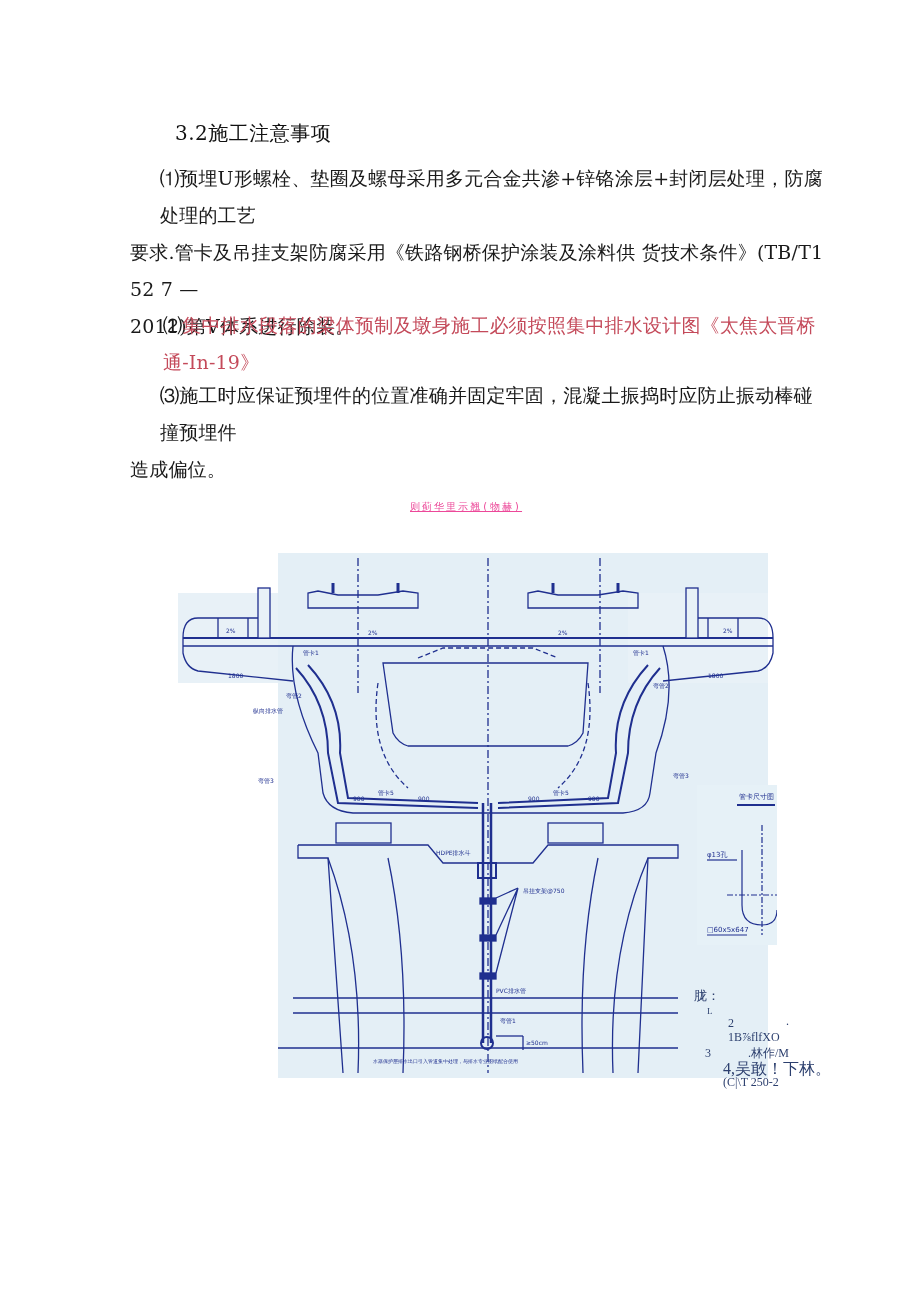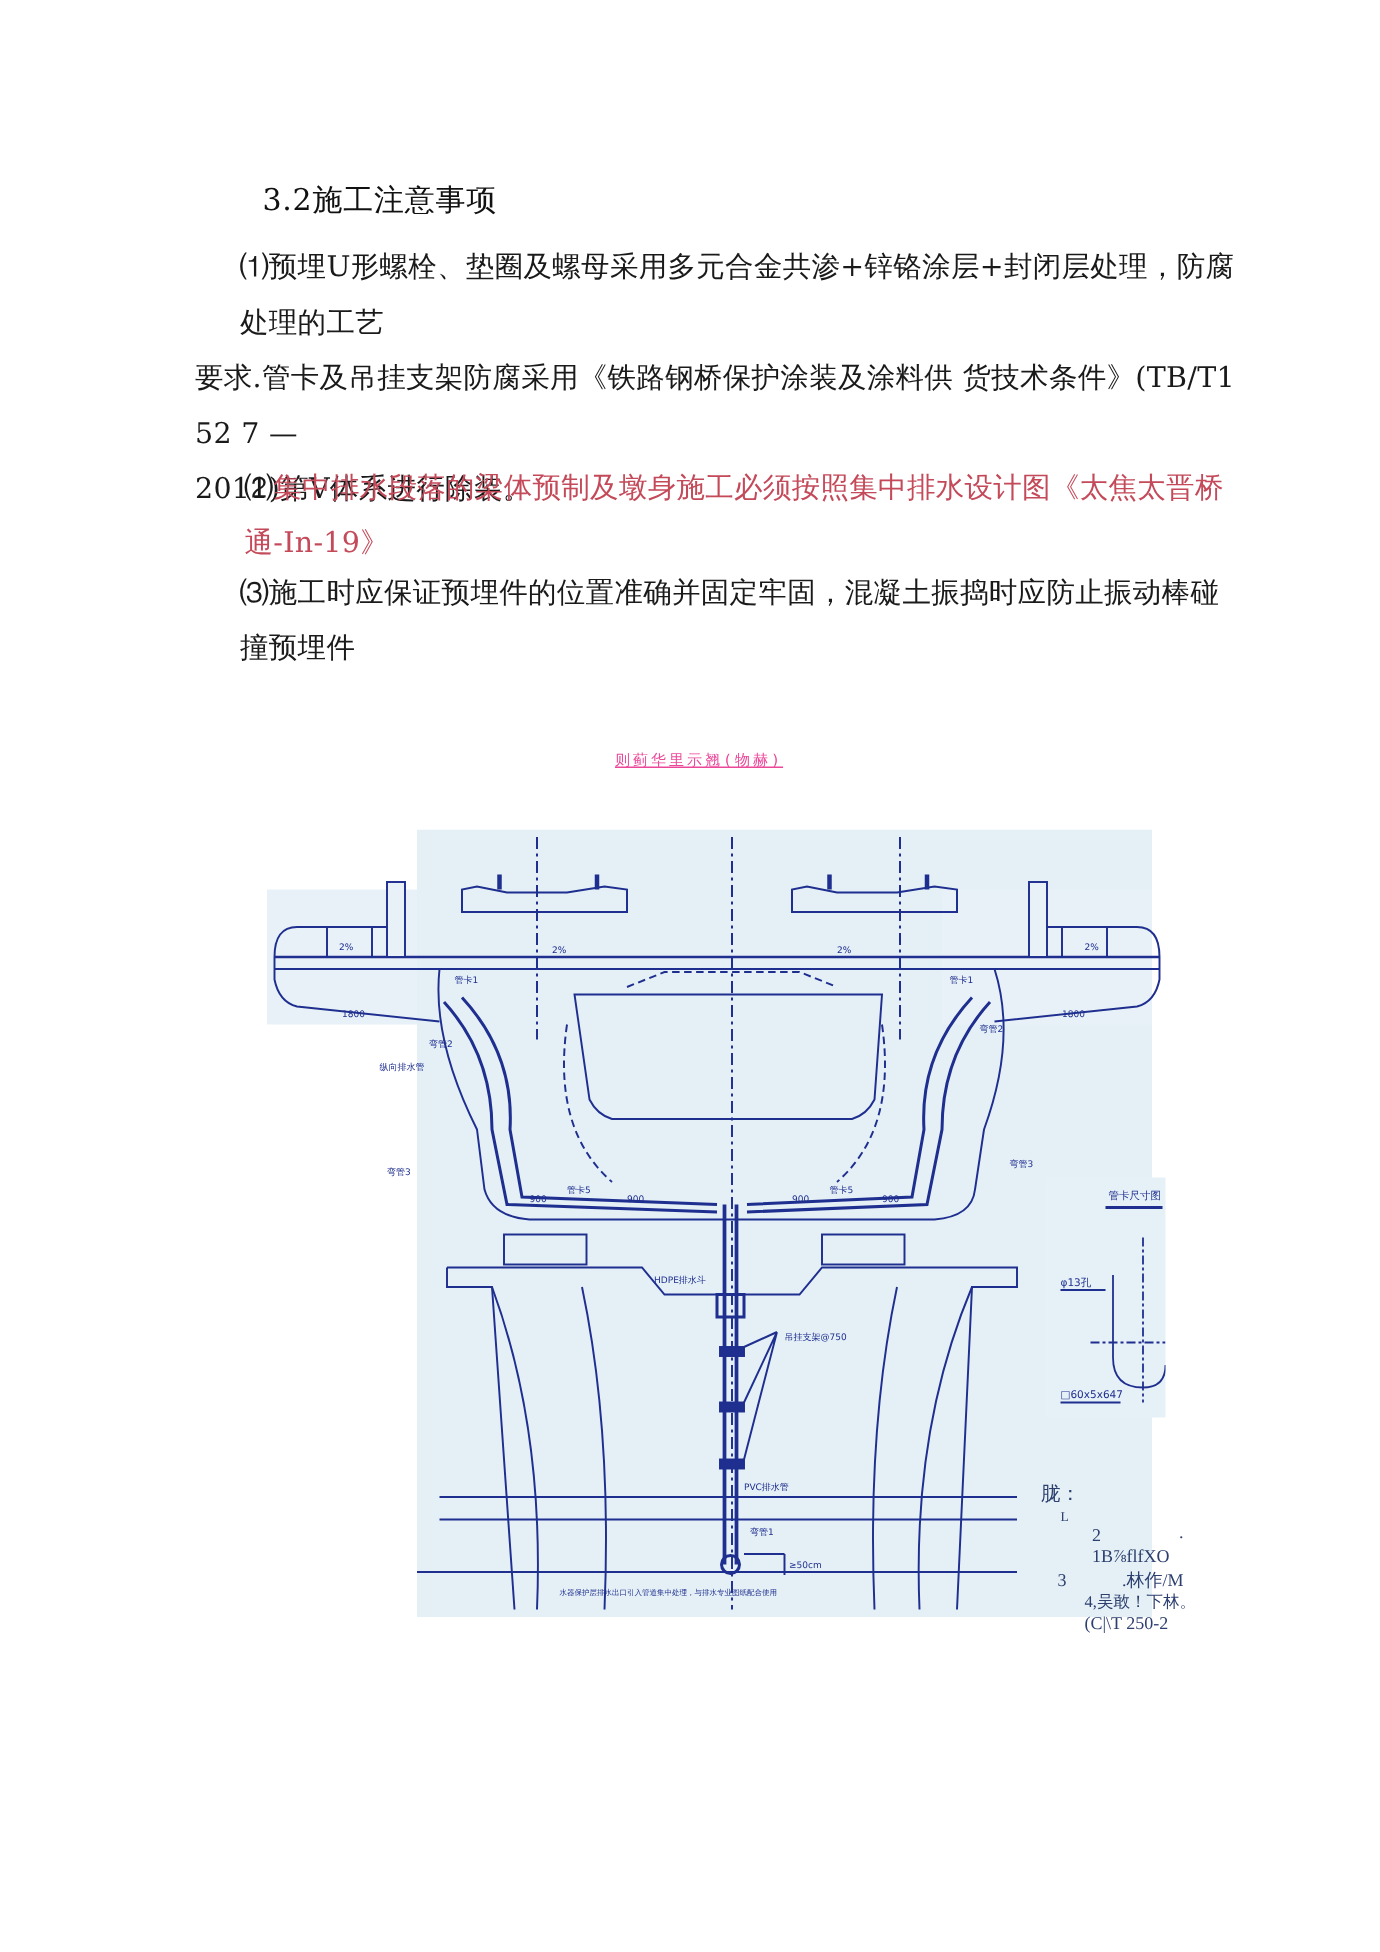--- a/index.html
+++ b/index.html
@@ -29,20 +29,21 @@
     <div>要求.管卡及吊挂支架防腐采用《铁路钢桥保护涂装及涂料供  货技术条件》(TB/T1  52  7  —</div>
     <div>2011)第V体系进行除装。</div>
   </div>
 
   <div class="para" style="top:307px;">
     <div style="padding-left:33px;"><span>⑵</span><span class="red">集中排水段落的梁体预制及墩身施工必须按照集中排水设计图《太焦太晋桥    通-In-19》</span></div>
   </div>
 
   <div class="para" style="top:377px;">
     <div style="padding-left:30px;">⑶施工时应保证预埋件的位置准确并固定牢固，混凝土振捣时应防止振动棒碰  撞预埋件</div>
+    <div>造成偏位。</div>
   </div>
 
 
   <div class="caption">则蓟华里示翘(物赫)</div>
 
   <svg class="drawing" viewBox="0 0 600 525" xmlns="http://www.w3.org/2000/svg">
 
     <rect x="0" y="40" width="130" height="90" fill="#e8f1f7"></rect>
     <rect x="100" y="0" width="490" height="525" fill="#e4eff6"></rect>
     <rect x="450" y="40" width="140" height="90" fill="#e8f1f7"></rect>
@@ -157,18 +158,18 @@
   </svg>
 
   <div class="notes">
     <div style="left:4px;top:0;font-size:13px;">胧：</div>
     <div style="left:17px;top:16px;font-size:9px;">L</div>
     <div style="left:38px;top:28px;">2</div>
     <div style="left:96px;top:26px;">.</div>
     <div style="left:38px;top:42px;">1B⅞flfXO</div>
     <div style="left:15px;top:58px;">3</div>
     <div style="left:58px;top:58px;">.林作/M</div>
-    <div style="left:33px;top:73px;font-size:11px;">4,吴敢！下林。</div>
+    <div style="left:33px;top:73px;font-size:16px;">4,吴敢！下林。</div>
     <div style="left:33px;top:87px;">(C|\T 250-2</div>
   </div>
 
 
 </div>
 
 </body></html>

